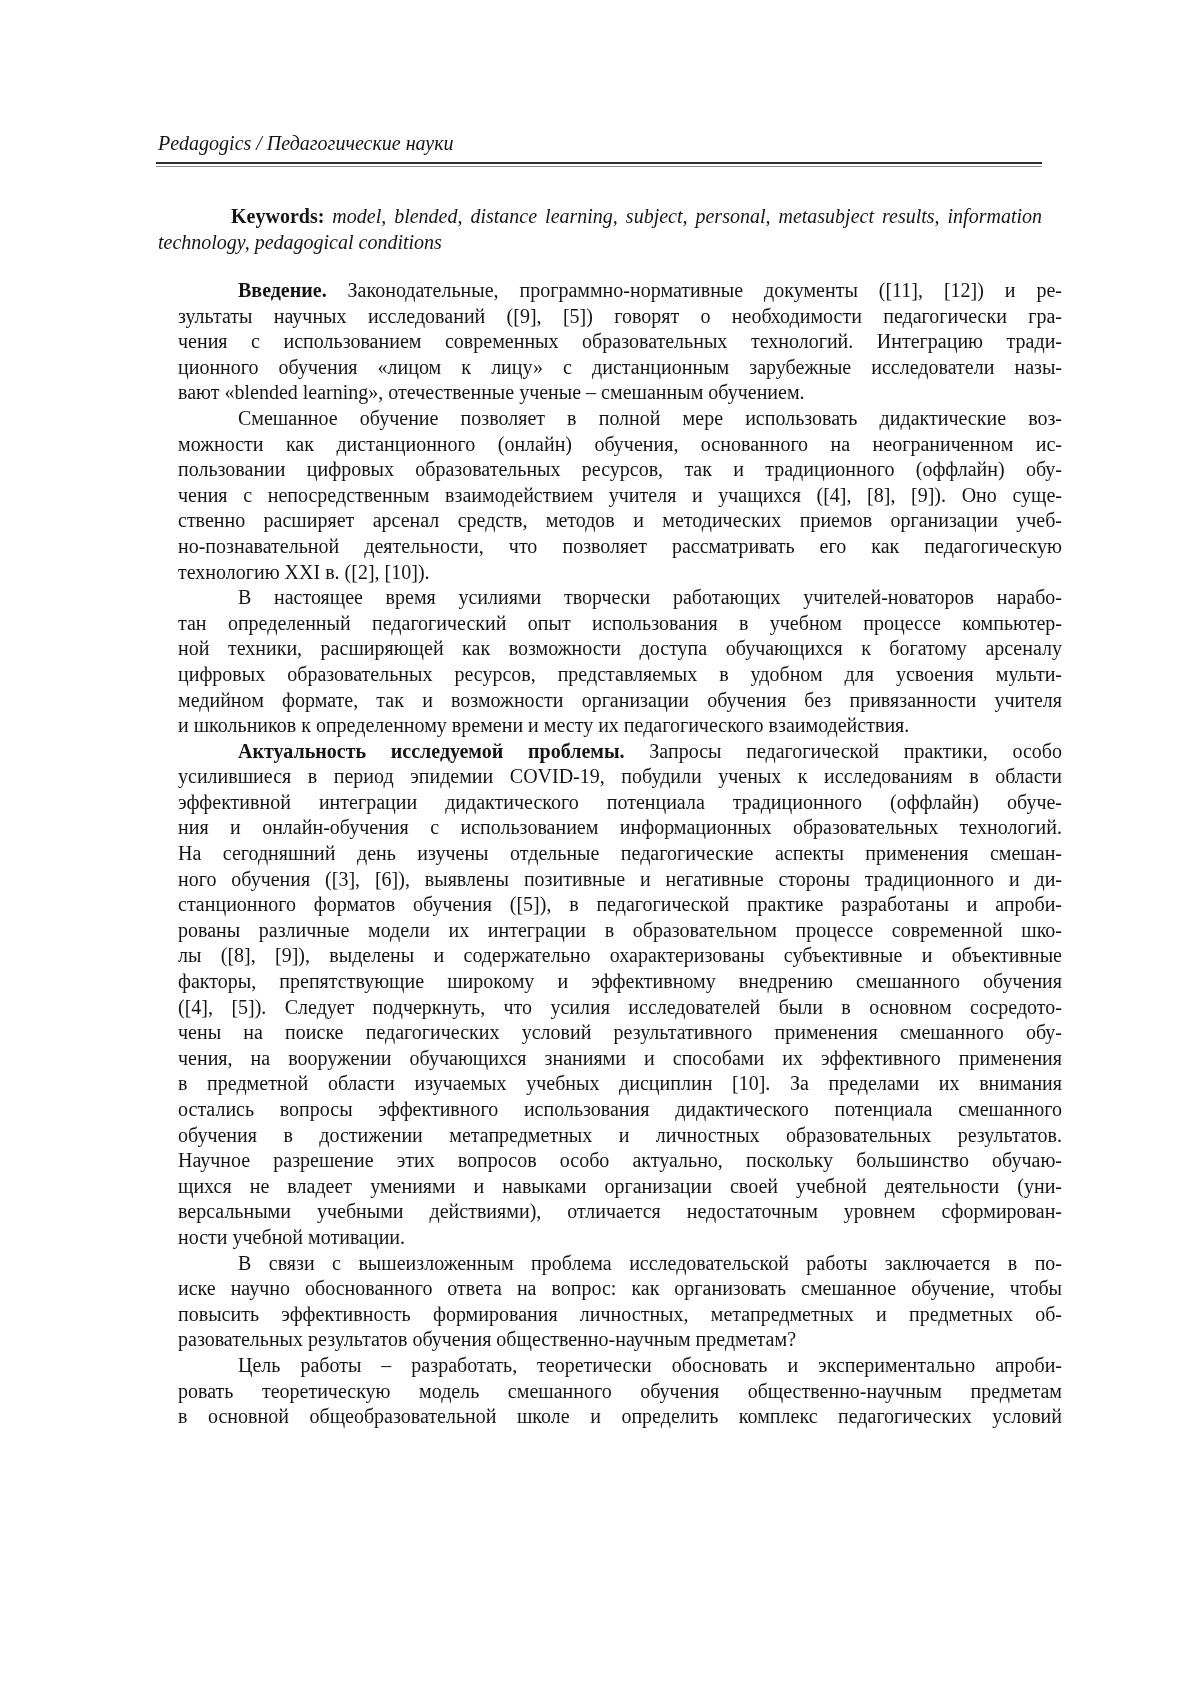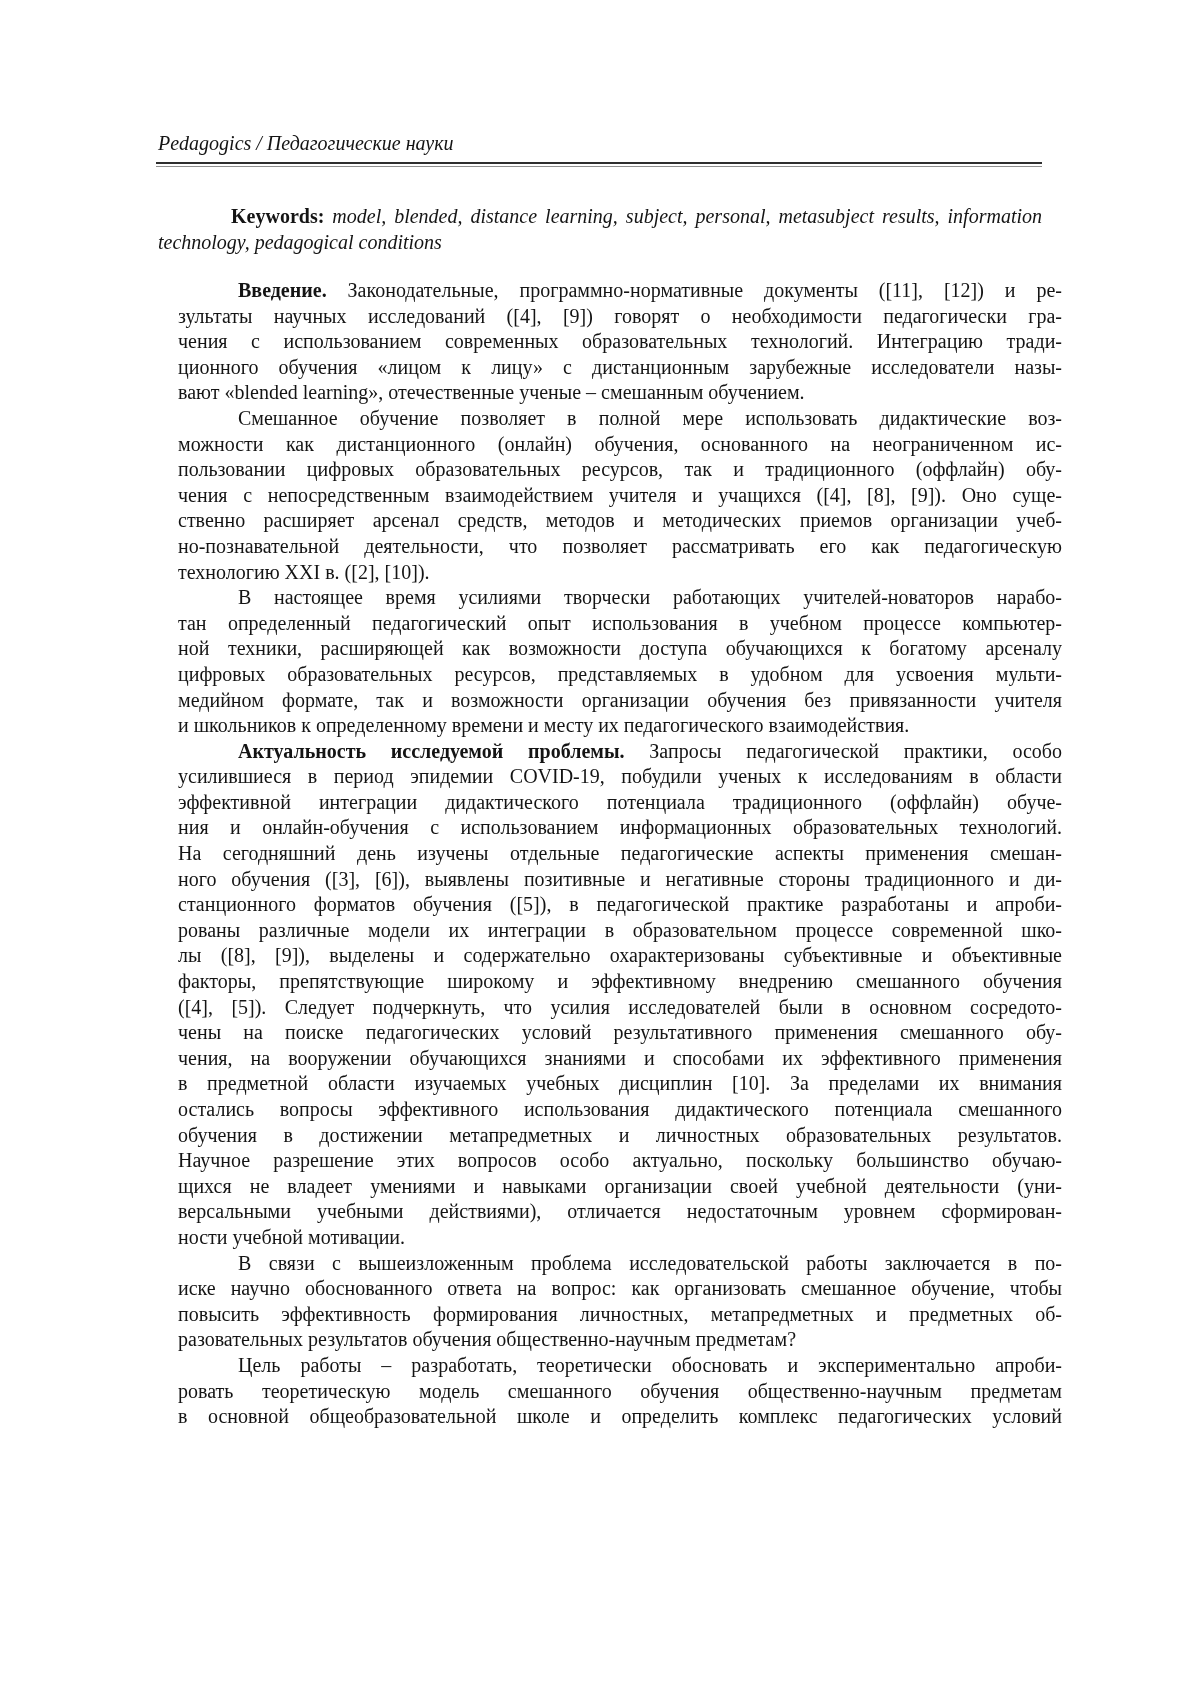--- a/index.html
+++ b/index.html
@@ -80,21 +80,21 @@
   <div class="running-header">Pedagogics / Педагогические науки</div>
   <div class="header-rule"></div>
 
   <div class="keywords">
     <span class="kw-line1"><span class="kw-label">Keywords:</span><span class="kw-rest"> model, blended, distance learning, subject, personal, metasubject results, information</span></span>
     <span class="kw-line2">technology, pedagogical conditions</span>
   </div>
 
   <div class="article">
       <div class="line indent"><span class="lead">Введение.</span> Законодательные, программно-нормативные документы ([11], [12]) и ре-</div>
-      <div class="line">зультаты научных исследований ([4], [9]) говорят о необходимости педагогически гра-</div>
+      <div class="line">зультаты научных исследований ([9], [5]) говорят о необходимости педагогически гра-</div>
       <div class="line">чения с использованием современных образовательных технологий. Интеграцию тради-</div>
       <div class="line">ционного обучения «лицом к лицу» с дистанционным зарубежные исследователи назы-</div>
       <div class="line last">вают «blended learning», отечественные ученые – смешанным обучением.</div>
       <div class="line indent">Смешанное обучение позволяет в полной мере использовать дидактические воз-</div>
       <div class="line">можности как дистанционного (онлайн) обучения, основанного на неограниченном ис-</div>
       <div class="line">пользовании цифровых образовательных ресурсов, так и традиционного (оффлайн) обу-</div>
       <div class="line">чения с непосредственным взаимодействием учителя и учащихся ([4], [8], [9]). Оно суще-</div>
       <div class="line">ственно расширяет арсенал средств, методов и методических приемов организации учеб-</div>
       <div class="line">но-познавательной деятельности, что позволяет рассматривать его как педагогическую</div>
       <div class="line last">технологию XXI в. ([2], [10]).</div>

